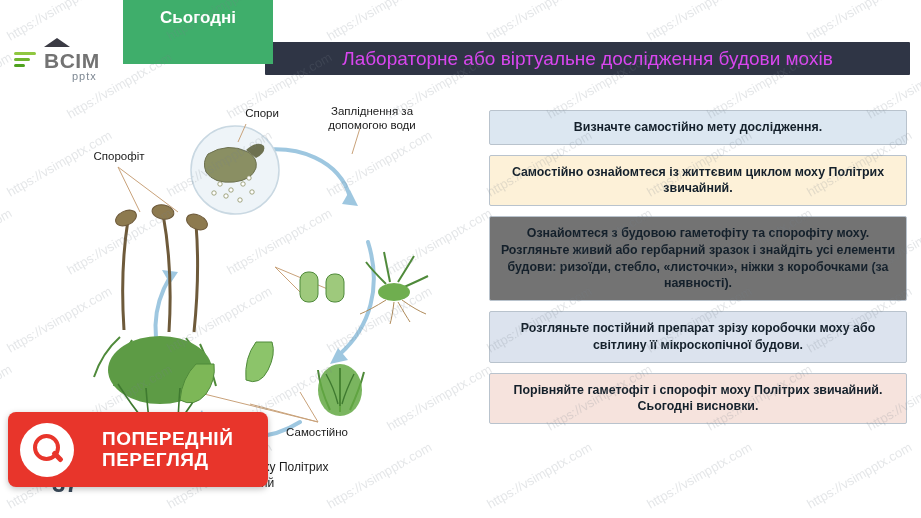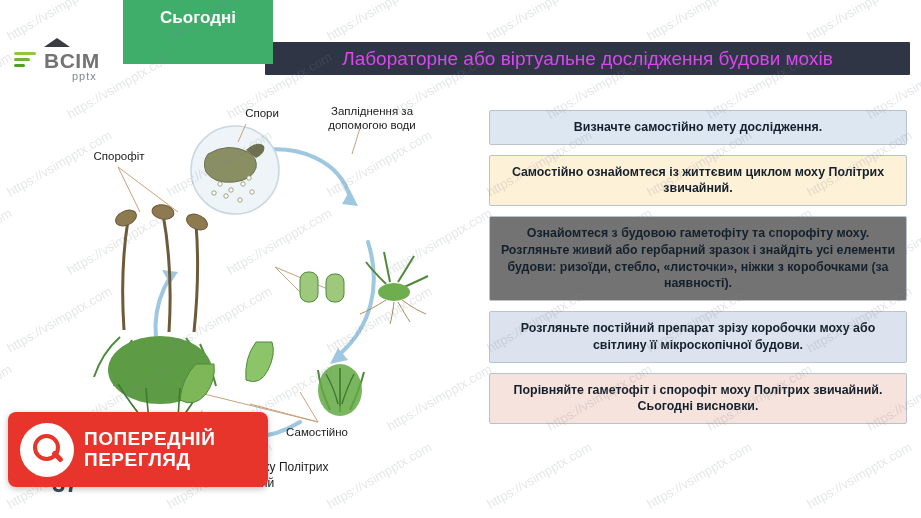--- a/index.html
+++ b/index.html
@@ -184,21 +184,21 @@
   
   .preview {
     position: absolute;
     left: 8px; top: 412px;
     width: 260px;
     height: 75px;
     background: #e8352b;
     border-radius: 8px;
     display: flex;
     align-items: center;
-    gap: 10px;
+    gap: 28px;
     padding-left: 12px;
     box-sizing: border-box;
     z-index: 50;
     box-shadow: 0 2px 6px rgba(0,0,0,0.25);
   }
   .preview .circle {
     width: 54px; height: 54px;
     border-radius: 50%;
     background: #ffffff;
     position: relative;

